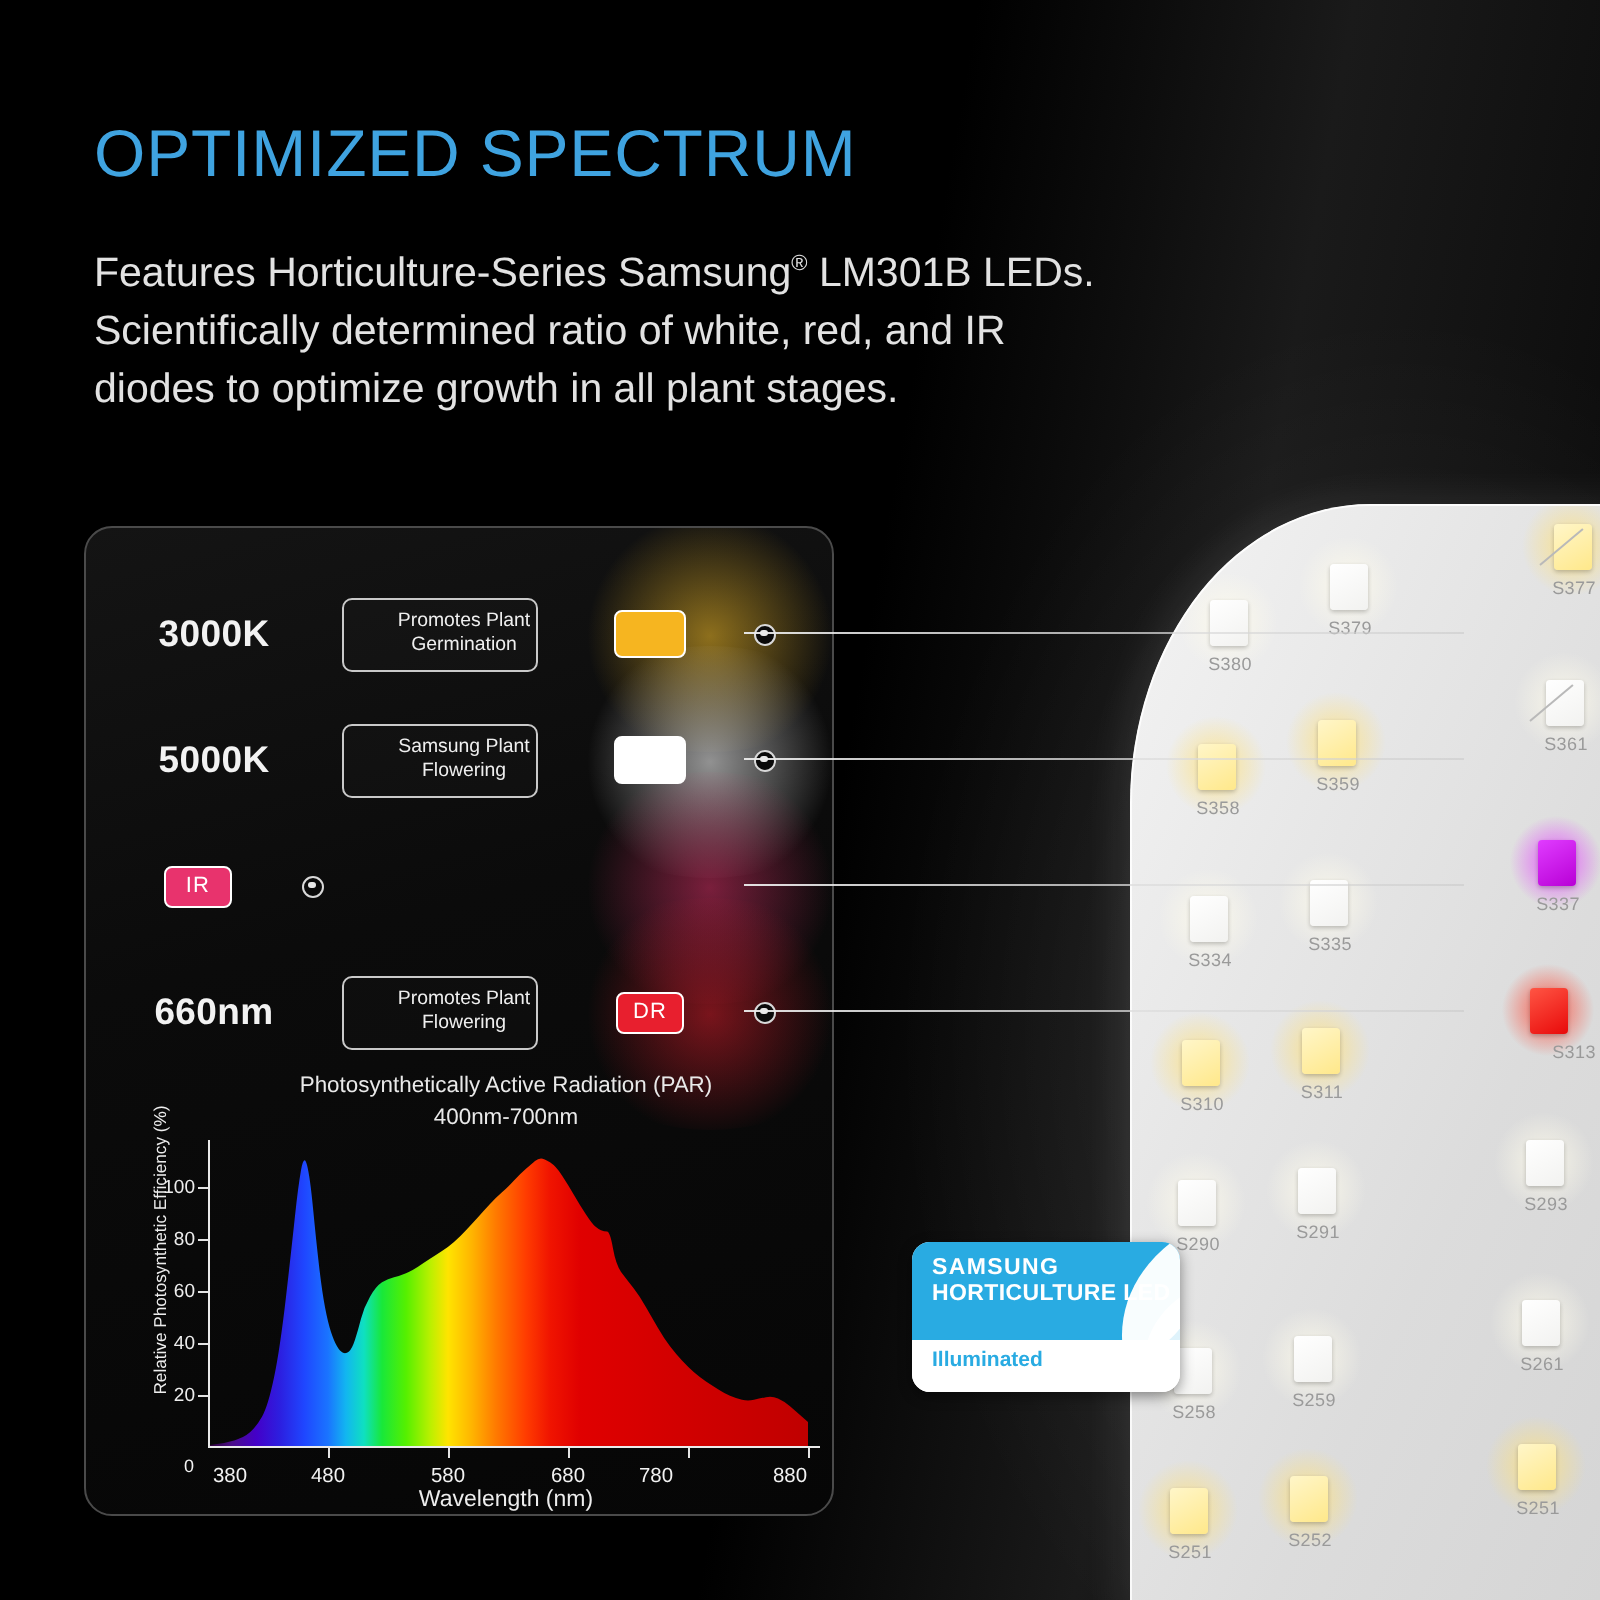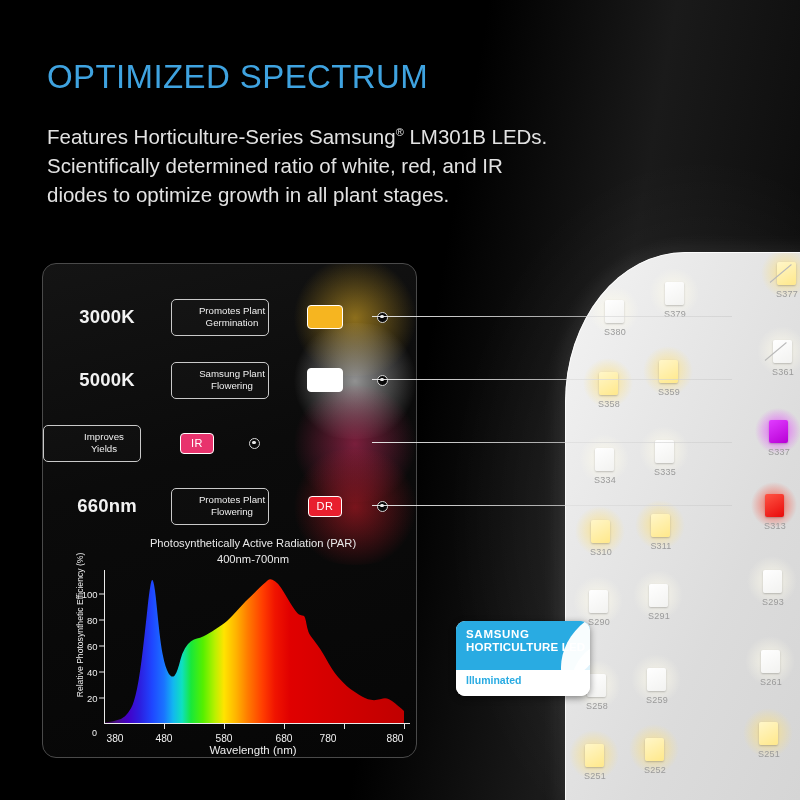--- a/index.html
+++ b/index.html
@@ -275,24 +275,20 @@
           <div class="spec-box">
             <span>Samsung Plant</span>
             <span>Flowering</span>
           </div>
           <div class="spec-swatch-wrap">
             <div class="swatch plain" style="background: rgb(255, 255, 255);"></div>
           </div>
           <div class="node"></div>
         </div>
         <div class="spec-row" style="top: 148px;">
-          <div class="spec-box">
-            <span>Improves</span>
-            <span>Yields</span>
-          </div>
           <div class="spec-swatch-wrap">
             <div class="swatch tag" style="background: rgb(232, 51, 109); width: 34px; height: 21px;">IR</div>
           </div>
           <div class="node"></div>
         </div>
         <div class="spec-row" style="top: 211px;">
           <div class="spec-kelvin">660nm</div>
           <div class="spec-box">
             <span>Promotes Plant</span>
             <span>Flowering</span>
@@ -407,21 +403,21 @@
         <div class="led" style="left: 204px; top: 168px; background: linear-gradient(150deg, rgb(224, 60, 255), rgb(184, 0, 214));"></div>
         <div class="led-lbl" style="left: 214px; top: 195px;">S337</div>
         <div style="position: absolute; left: 9px; top: 253px; width: 52px; height: 52px; border-radius: 50%; background: radial-gradient(circle, rgba(255, 225, 120, 0.95) 0%, rgba(255, 255, 255, 0) 68%); opacity: 0.85;"></div>
         <div class="led" style="left: 26px; top: 268px; background: linear-gradient(150deg, rgb(255, 246, 201), rgb(255, 232, 138));"></div>
         <div class="led-lbl" style="left: 36px; top: 295px;">S310</div>
         <div style="position: absolute; left: 69px; top: 247px; width: 52px; height: 52px; border-radius: 50%; background: radial-gradient(circle, rgba(255, 225, 120, 0.95) 0%, rgba(255, 255, 255, 0) 68%); opacity: 0.85;"></div>
         <div class="led" style="left: 86px; top: 262px; background: linear-gradient(150deg, rgb(255, 246, 201), rgb(255, 232, 138));"></div>
         <div class="led-lbl" style="left: 96px; top: 289px;">S311</div>
         <div style="position: absolute; left: 185px; top: 229px; width: 48px; height: 48px; border-radius: 50%; background: radial-gradient(circle, rgba(255, 60, 40, 0.95) 0%, rgba(255, 255, 255, 0) 68%); opacity: 0.85;"></div>
         <div class="led" style="left: 200px; top: 242px; background: linear-gradient(150deg, rgb(255, 85, 68), rgb(232, 10, 10));"></div>
-        <div class="led-lbl" style="left: 210px; top: 269px;">S313</div>
+        <div class="led-lbl" style="left: 222px; top: 269px;">S313</div>
         <div style="position: absolute; left: 7px; top: 323px; width: 52px; height: 52px; border-radius: 50%; background: radial-gradient(circle, rgba(255, 252, 235, 0.95) 0%, rgba(255, 255, 255, 0) 68%); opacity: 0.85;"></div>
         <div class="led" style="left: 24px; top: 338px; background: linear-gradient(150deg, rgb(255, 255, 255), rgb(242, 242, 240));"></div>
         <div class="led-lbl" style="left: 34px; top: 365px;">S290</div>
         <div style="position: absolute; left: 67px; top: 317px; width: 52px; height: 52px; border-radius: 50%; background: radial-gradient(circle, rgba(255, 252, 235, 0.95) 0%, rgba(255, 255, 255, 0) 68%); opacity: 0.85;"></div>
         <div class="led" style="left: 84px; top: 332px; background: linear-gradient(150deg, rgb(255, 255, 255), rgb(242, 242, 240));"></div>
         <div class="led-lbl" style="left: 94px; top: 359px;">S291</div>
         <div style="position: absolute; left: 181px; top: 303px; width: 52px; height: 52px; border-radius: 50%; background: radial-gradient(circle, rgba(255, 252, 235, 0.95) 0%, rgba(255, 255, 255, 0) 68%); opacity: 0.85;"></div>
         <div class="led" style="left: 198px; top: 318px; background: linear-gradient(150deg, rgb(255, 255, 255), rgb(242, 242, 240));"></div>
         <div class="led-lbl" style="left: 208px; top: 345px;">S293</div>
         <div style="position: absolute; left: 5px; top: 407px; width: 52px; height: 52px; border-radius: 50%; background: radial-gradient(circle, rgba(255, 252, 235, 0.95) 0%, rgba(255, 255, 255, 0) 68%); opacity: 0.85;"></div>

